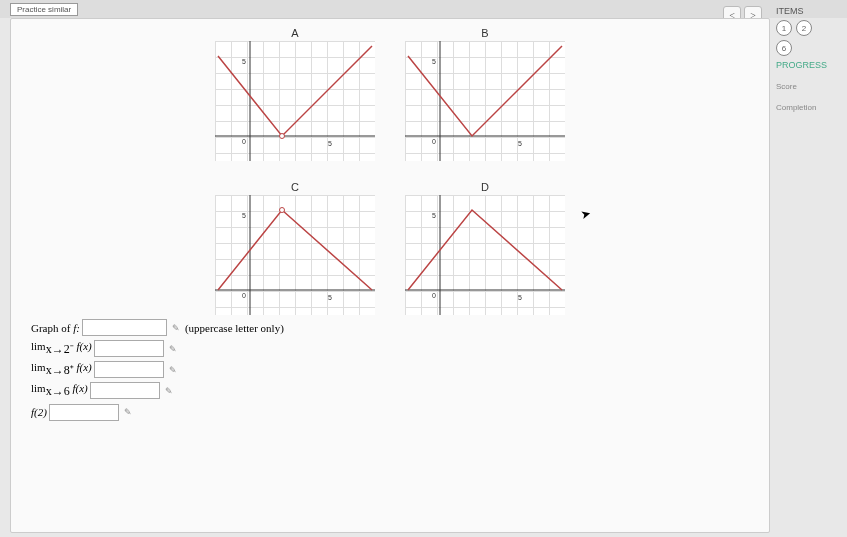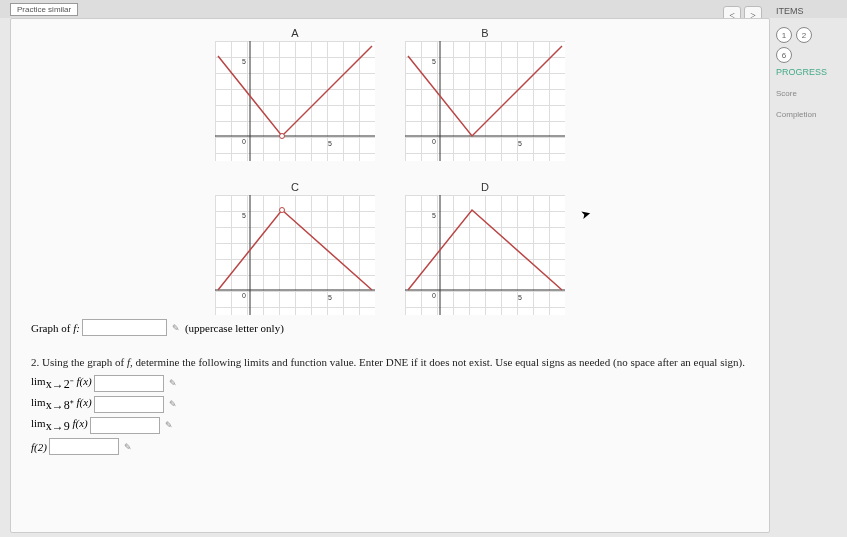--- a/index.html
+++ b/index.html
@@ -2,21 +2,21 @@
 <html><head>
 <meta charset="utf-8">
 <style>
 *{box-sizing:border-box;margin:0;padding:0}
 body{font-family:Georgia,serif;background:#e8e8e8;width:847px;height:537px;overflow:hidden;position:relative}
 .topbar{height:18px;background:#ddd;display:flex;align-items:center;padding:0 10px;gap:8px}
 .btn-sim{background:#fff;border:1px solid #999;font-size:8px;padding:1px 6px;color:#555;font-family:Arial}
 .nav-btns{position:absolute;top:6px;right:85px;display:flex;gap:3px}
 .nav-btn{width:18px;height:18px;border:1px solid #bbb;background:#f8f8f8;border-radius:3px;font-size:10px;display:flex;align-items:center;justify-content:center;color:#555;cursor:pointer}
 .sidebar{position:absolute;right:0;top:6px;width:75px;font-family:Arial;font-size:9px;color:#666}
-.sidebar-title{font-size:9px;color:#555;margin-bottom:11px;padding-left:4px}
+.sidebar-title{font-size:9px;color:#555;margin-bottom:4px;padding-left:4px}
 .items-row{display:flex;gap:4px;padding-left:4px;margin-bottom:4px}
 .item-circ{width:16px;height:16px;border:1px solid #888;border-radius:50%;display:flex;align-items:center;justify-content:center;font-size:8px;background:#fff}
 .prog-title{color:#4a8;font-size:9px;padding-left:4px}
 .prog-sub{font-size:8px;color:#888;padding-left:4px;margin-top:12px}
 .main{position:absolute;left:10px;top:18px;width:760px;height:515px;background:#fafafa;border:1px solid #ccc;border-radius:2px;padding:8px 20px}
 .graphs{display:flex;flex-wrap:wrap;width:400px;margin:0 auto;gap:20px 30px;justify-content:center}
 .graph-box{width:160px}
 .graph-label{text-align:center;font-size:11px;font-family:Arial;color:#333;margin-bottom:2px}
 .grid{width:160px;height:120px;background:#fff;position:relative;background-image:repeating-linear-gradient(to right,#ddd 0,#ddd 1px,transparent 1px,transparent 16px),repeating-linear-gradient(to bottom,#ddd 0,#ddd 1px,transparent 1px,transparent 16px)}
 .grid svg{position:absolute;top:0;left:0;width:100%;height:100%}
@@ -122,36 +122,33 @@
 
   <div class="cursor-arrow">➤</div>
 
   <div class="q-row">
     <span><span>Graph of </span><span class="math">f:</span></span>
     <input class="inp" style="">
     <span class="wand">✎</span>
     <span>(uppercase letter only)</span>
   </div>
 
-  <div class="q-text">
-    <span>2. Using the graph of </span><span class="math">f</span><span>, determine the following limits and function value. Enter DNE if it does not exist. Use equal signs as needed (no space after an equal sign).</span>
-  </div>
 
   <div class="q-row">
     <span>lim<span class="sub">x→2⁻</span> <span class="math">f(x)</span></span>
     <input class="inp inp-sm" style="">
     <span class="wand">✎</span>
   </div>
   <div class="q-row">
     <span>lim<span class="sub">x→8⁺</span> <span class="math">f(x)</span></span>
     <input class="inp inp-sm" style="">
     <span class="wand">✎</span>
   </div>
   <div class="q-row">
-    <span>lim<span class="sub">x→9</span> <span class="math">f(x)</span></span>
+    <span>lim<span class="sub">x→6</span> <span class="math">f(x)</span></span>
     <input class="inp inp-sm" style="">
     <span class="wand">✎</span>
   </div>
   <div class="q-row">
     <span class="math">f(2)</span>
     <input class="inp inp-sm" style="">
     <span class="wand">✎</span>
   </div>
 </div>
 

